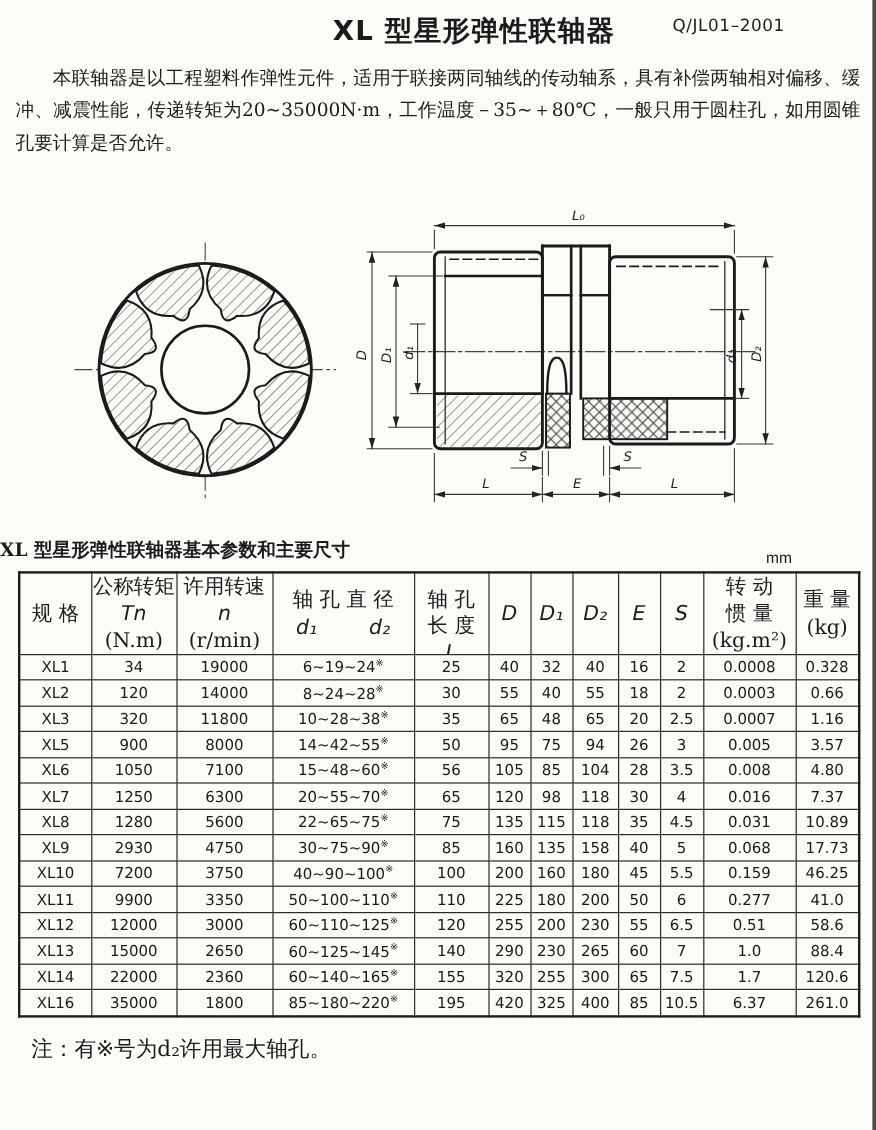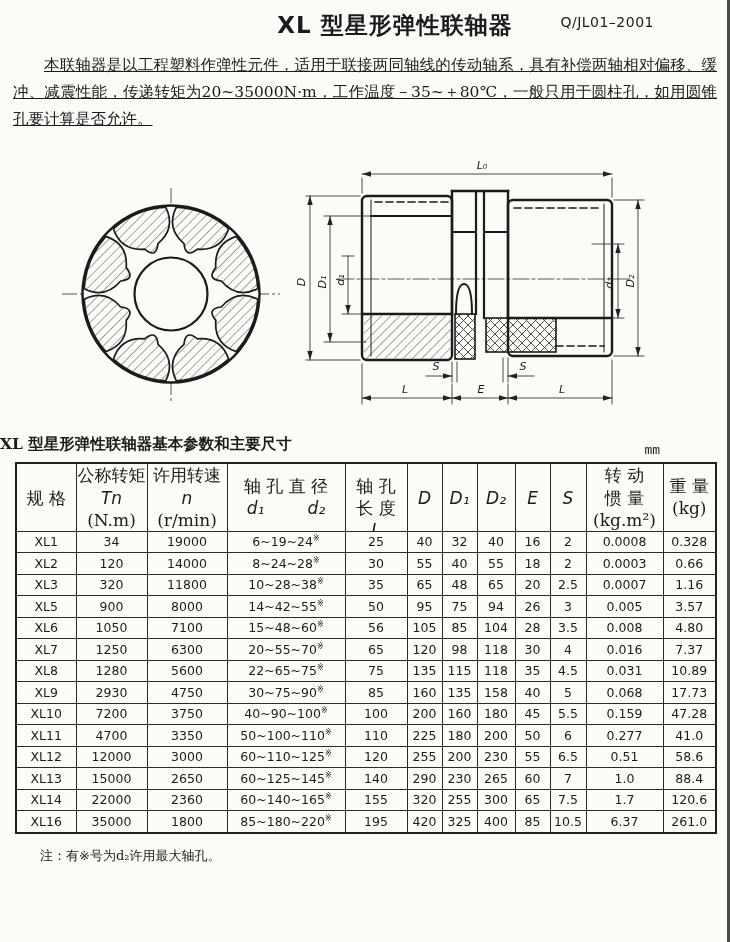--- a/index.html
+++ b/index.html
@@ -14,47 +14,47 @@
   .doc-title{
     text-align:center;font-family:"DejaVu Sans","Liberation Sans",sans-serif;
     font-weight:bold;font-size:23px;letter-spacing:1px;margin:0 0 0 60px;
   }
   .doc-code{
     position:absolute;right:76px;top:14px;
     font-family:"DejaVu Sans","Liberation Sans",sans-serif;font-size:14px;letter-spacing:.5px;
   }
   
   .intro{
-    margin:6px 13px 4px 13px;font-size:15.5px;line-height:1.73;
-    text-align:justify;text-indent:2em;text-decoration:underline;
+    margin:6px 13px 18px 13px;font-size:15.5px;line-height:1.73;
+    text-align:justify;text-indent:2em;
   }
   
   .drawing{display:block;margin-top:0;}
   .dim-label{font-family:"DejaVu Sans","Liberation Sans",sans-serif;font-style:italic;font-size:11px;fill:#1b1b1b;}
   
   .table-title-row{position:relative;text-align:left;margin-top:2px;height:24px;}
   .table-title{font-weight:bold;font-size:15.5px;}
-  .table-unit{position:absolute;right:70px;bottom:0;font-size:13px;font-family:Liberation Mono, monospace;}
+  .table-unit{position:absolute;right:70px;bottom:0;font-size:13px;font-family:Liberation Sans, sans-serif;}
   table.spec{
     border-collapse:collapse;margin:4px 0 0 15px;width:700px;table-layout:fixed;
     border:2px solid #1f1f1f;
   }
   table.spec th,table.spec td{
     border:1px solid #2a2a2a;text-align:center;vertical-align:middle;
     font-weight:normal;padding:0 1px;overflow:hidden;
   }
   table.spec th{height:52px;font-size:17px;line-height:1.3;}
   table.spec td{height:20.5px;font-size:12.5px;font-family:"DejaVu Sans","DejaVu Serif",sans-serif;}
   td sup{font-size:8px;}
   .hdr-line{display:block;}
   .hdr-pre{white-space:pre;font-family:"DejaVu Sans",sans-serif;}
   .dimvar{font-family:"DejaVu Sans",sans-serif;font-style:italic;}
-  .hdr-gap{display:flex;flex-direction:column;height:46px;padding:3px 0;}
+  .hdr-gap{display:flex;flex-direction:column;justify-content:space-between;height:46px;padding:3px 0;}
   
-  .notes{margin:11px 0 0 40px;font-size:13px;line-height:1.75;}
+  .notes{margin:11px 0 0 26px;font-size:18px;line-height:1.75;}
   .notes .line2{margin-left:29px;font-family:"DejaVu Sans","DejaVu Serif",sans-serif;}
 </style>
 </head>
 <body>
 
 <div class="page-edge"></div>
 
 <div class="doc-header">
   <h1 class="doc-title">XL 型星形弹性联轴器</h1>
   <span class="doc-code">Q/JL01–2001</span>
@@ -360,25 +360,25 @@
         <td>7200</td>
         <td>3750</td>
         <td>40~90~100<sup>※</sup></td>
         <td>100</td>
         <td>200</td>
         <td>160</td>
         <td>180</td>
         <td>45</td>
         <td>5.5</td>
         <td>0.159</td>
-        <td>47.28</td>
+        <td>46.25</td>
       </tr>
       <tr>
         <td>XL11</td>
-        <td>4700</td>
+        <td>9900</td>
         <td>3350</td>
         <td>50~100~110<sup>※</sup></td>
         <td>110</td>
         <td>225</td>
         <td>180</td>
         <td>200</td>
         <td>50</td>
         <td>6</td>
         <td>0.277</td>
         <td>41.0</td>

